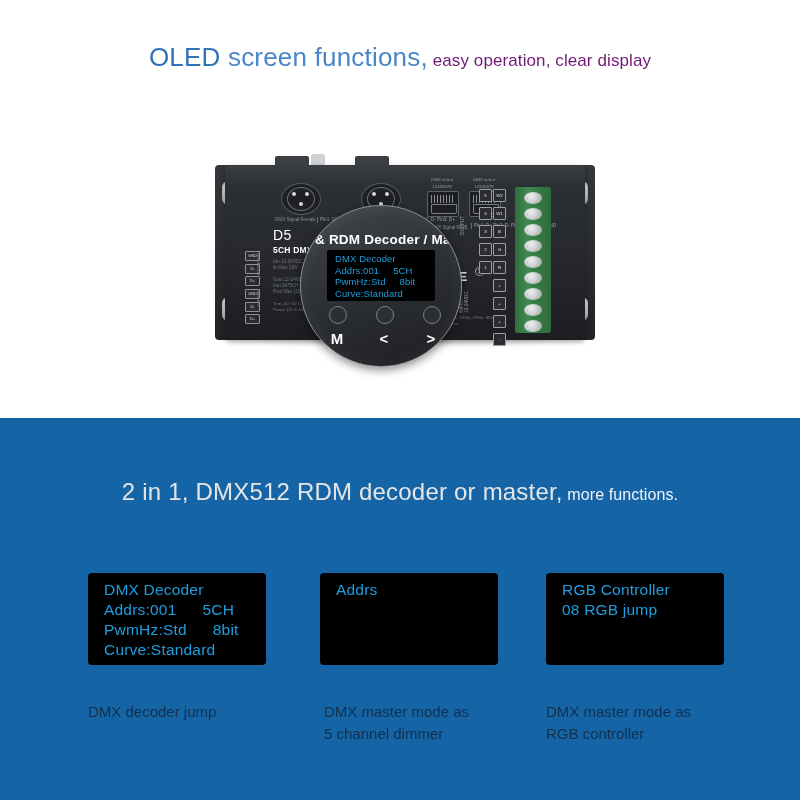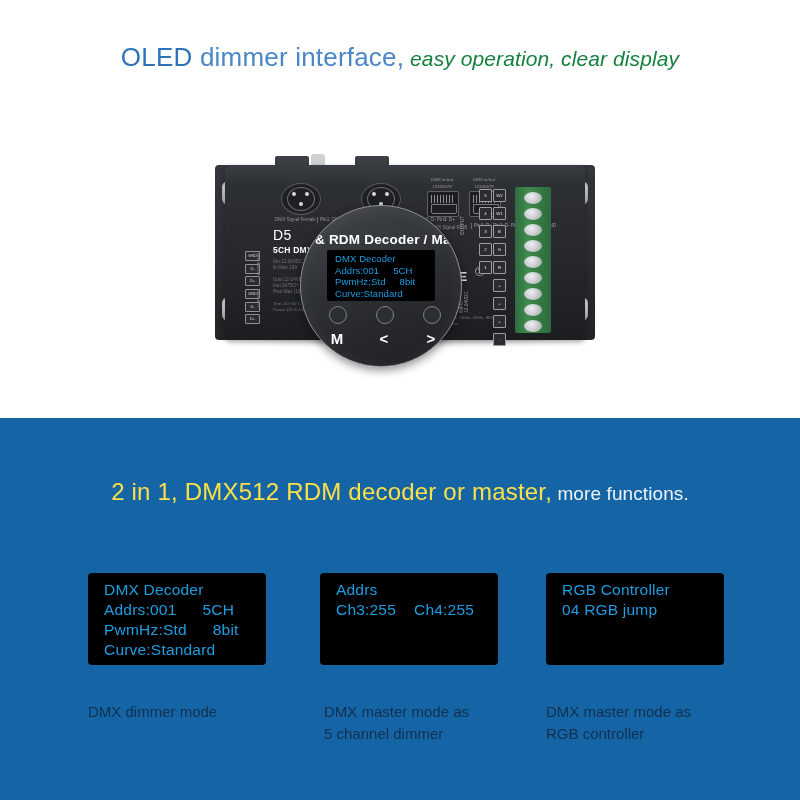--- a/index.html
+++ b/index.html
@@ -22,21 +22,21 @@
     position:absolute;left:0;top:42px;width:800px;
     text-align:center;white-space:nowrap;
   }
   .headline-top .lead{
     font-size:26px;color:#2e73b8;letter-spacing:.2px;
   }
   .headline-top .lead2{
     font-size:26px;color:#4a86c8;letter-spacing:.2px;
   }
   .headline-top .sub{
-    font-size:21px;color:#15803d;letter-spacing:.1px;font-style:italic;
+    font-size:17px;color:#701a75;letter-spacing:.1px;
   }
 
   
   .device-wrap{position:absolute;left:215px;top:150px;width:380px;height:215px;}
   .device-shadow{
     position:absolute;left:14px;top:180px;width:350px;height:16px;
     background:radial-gradient(ellipse at 50% 50%, rgba(0,0,0,.30), rgba(0,0,0,0) 70%);
     filter:blur(3px);
   }
   .device-body{
@@ -190,22 +190,22 @@
   .mag-btn-lbl.l2{left:51px;}
   .mag-btn-lbl.l3{left:98px;}
 
   
   .blue-section{
     position:absolute;left:0;top:418px;width:800px;height:382px;background:#1565a6;
   }
   .headline-blue{
     position:absolute;left:0;top:60px;width:800px;text-align:center;white-space:nowrap;
   }
-  .headline-blue .lead{font-size:24px;color:#fde047;letter-spacing:.2px;}
-  .headline-blue .sub{font-size:19px;color:#eef4f9;letter-spacing:.1px;}
+  .headline-blue .lead{font-size:24px;color:#e5e5e5;letter-spacing:.2px;}
+  .headline-blue .sub{font-size:16px;color:#eef4f9;letter-spacing:.1px;}
 
   .screens{position:absolute;left:0;top:155px;width:800px;height:110px;}
   .screen-card{position:absolute;top:0;}
   .screen-card.c1{left:88px;width:178px;}
   .screen-card.c2{left:320px;width:178px;}
   .screen-card.c3{left:546px;width:178px;}
   .oled{
     background:#000000;border-radius:4px;
     height:92px;padding:7px 0 0 0;
     box-sizing:border-box;
@@ -228,21 +228,21 @@
 </head>
 <body>
 
 <div class="page">
 
   <div class="edge-left"></div>
 
   <div class="top-section">
 
     <div class="headline-top">
-      <span class="lead">OLED</span><span class="lead2"> dimmer interface,</span><span class="sub"> easy operation, clear display</span>
+      <span class="lead">OLED</span><span class="lead2"> screen functions,</span><span class="sub"> easy operation, clear display</span>
     </div>
 
     <div class="device-wrap">
       <div class="device-shadow"></div>
 
       <div class="nub n1"></div>
       <div class="nub n2"></div>
       <div class="nub n3"></div>
 
       <div class="ear left">
@@ -397,36 +397,35 @@
 
     <div class="screens">
 
       <div class="screen-card c1">
         <div class="oled">
           <div class="line"><span>DMX Decoder</span><span class="col2"></span></div>
           <div class="line"><span>Addrs:001</span><span class="col2">5CH</span></div>
           <div class="line"><span>PwmHz:Std</span><span class="col2">8bit</span></div>
           <div class="line"><span>Curve:Standard</span><span class="col2"></span></div>
         </div>
-        <div class="caption" style="white-space:pre-line">DMX dimmer mode</div>
+        <div class="caption" style="white-space:pre-line">DMX decoder jump</div>
       </div>
 
       <div class="screen-card c2">
         <div class="oled">
           <div class="line"><span>Addrs</span><span class="col2"></span></div>
-          <div class="line"><span>Ch3:255</span><span class="col2">Ch4:255</span></div>
         </div>
         <div class="caption" style="white-space:pre-line">DMX master mode as
 5 channel dimmer</div>
       </div>
 
       <div class="screen-card c3">
         <div class="oled">
           <div class="line"><span>RGB Controller</span><span class="col2"></span></div>
-          <div class="line"><span>04 RGB jump</span><span class="col2"></span></div>
+          <div class="line"><span>08 RGB jump</span><span class="col2"></span></div>
         </div>
         <div class="caption" style="white-space:pre-line">DMX master mode as
 RGB controller</div>
       </div>
 
     </div>
   </div>
 
 </div>
 

